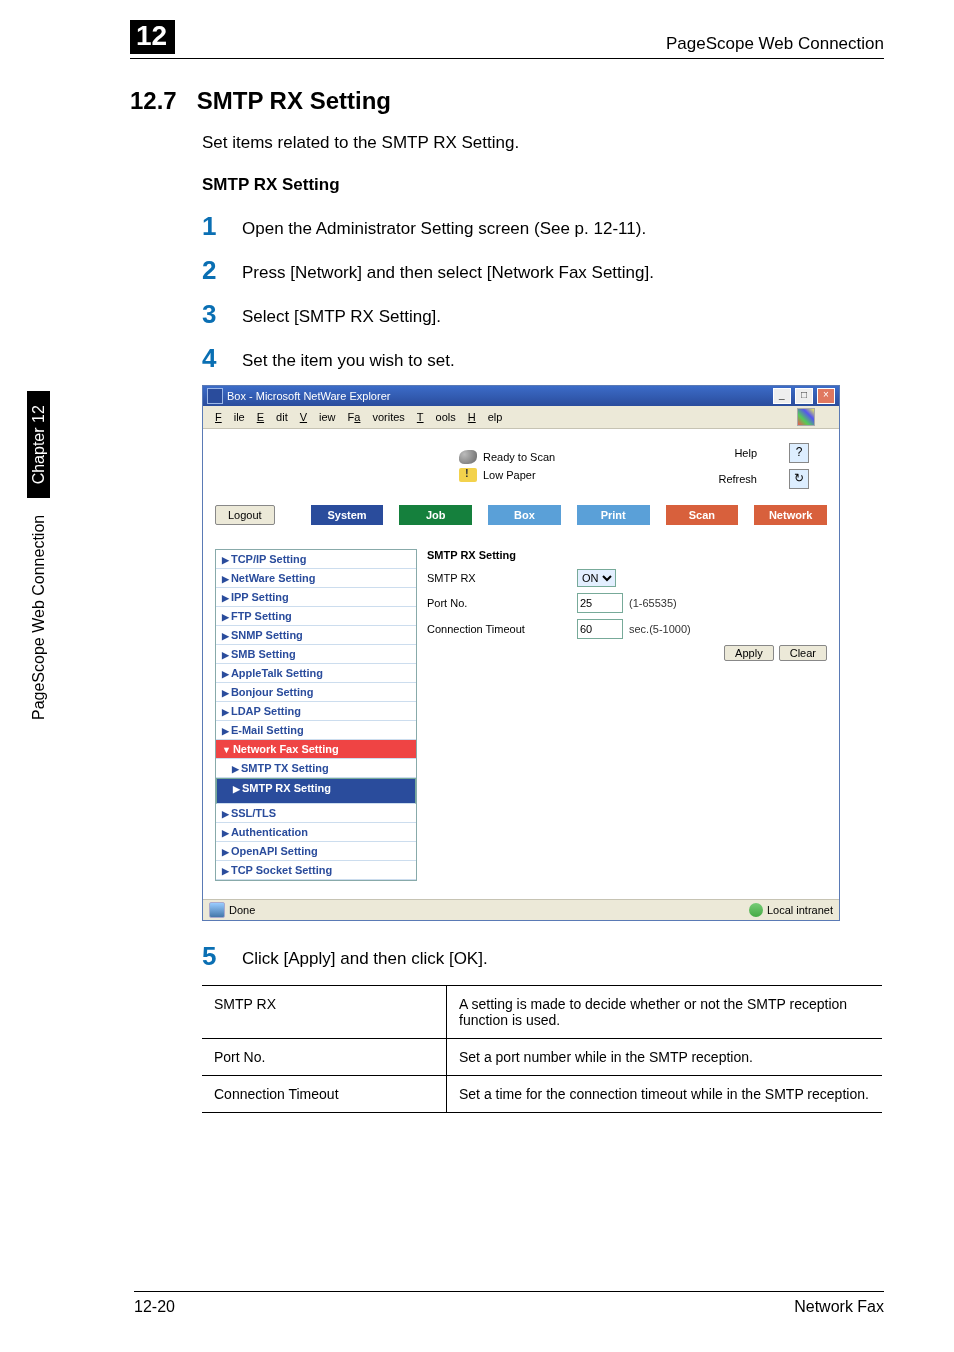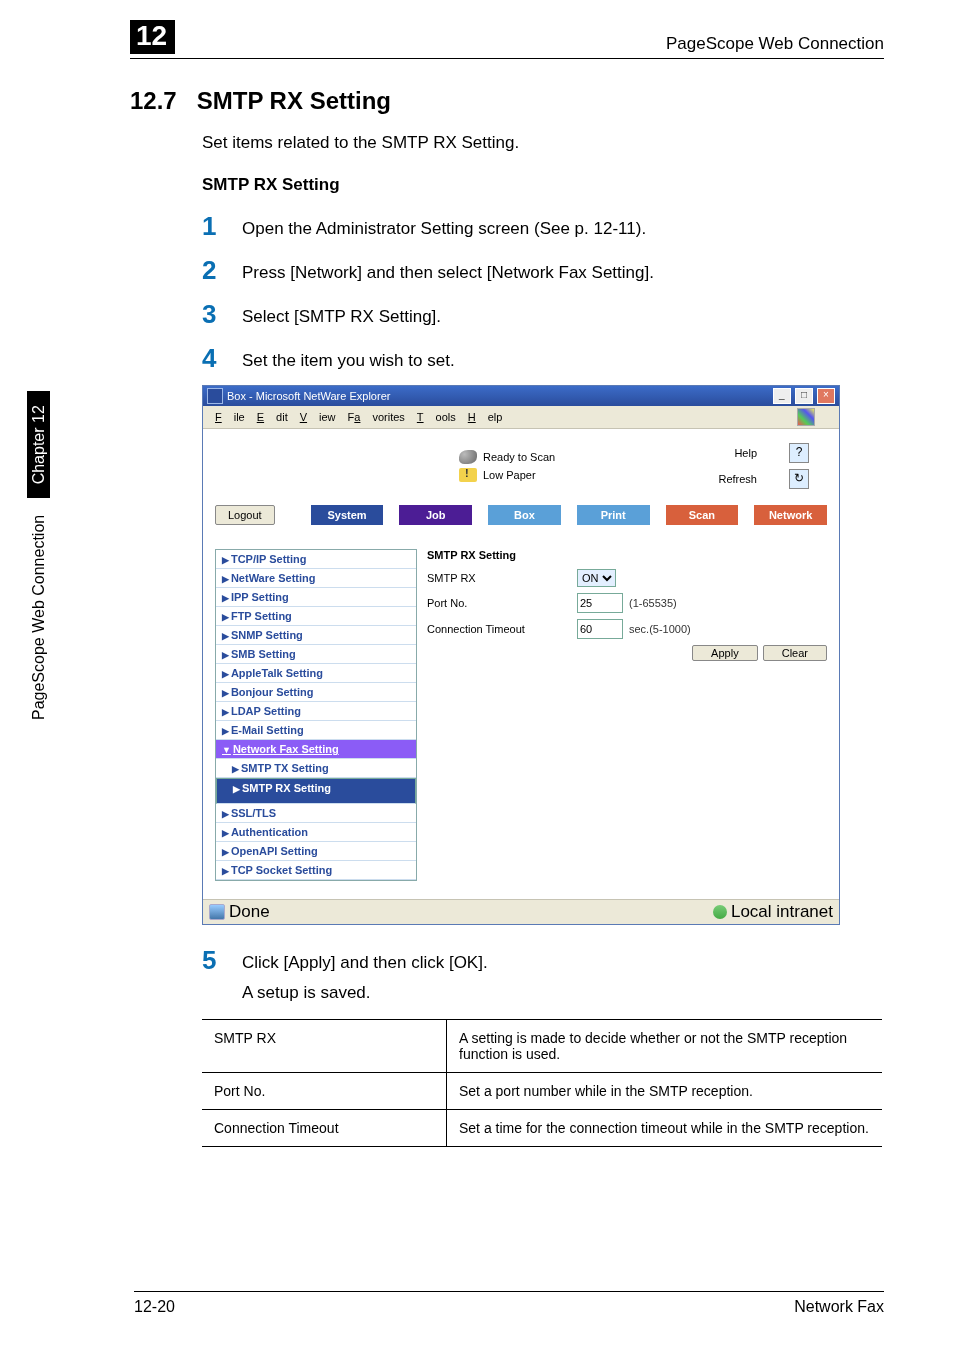--- a/index.html
+++ b/index.html
@@ -150,21 +150,21 @@
   .tab {
     flex: 1;
     text-align: center;
     color: #fff;
     font-size: 11px;
     font-weight: bold;
     padding: 4px 0;
     background: #2a4c9c;
   }
   .tab.system { background: #2a4c9c; }
-  .tab.job { background: #4c1d95; }
+  .tab.job { background: #15803d; }
   .tab.box { background: #5aa0d8; }
   .tab.print { background: #5aa0d8; }
   .tab.scan { background: #d8603c; }
   .tab.network { background: #d8603c; }
   .lower {
     display: flex;
     padding: 8px 12px 18px 12px;
     gap: 10px;
   }
   .sidebar {
@@ -173,23 +173,22 @@
   }
   .sidebar .item {
     padding: 3px 6px;
     font-size: 11px;
     border-bottom: 1px solid #cde;
     color: #2a4c9c;
     font-weight: bold;
     background: #fff;
   }
   .sidebar .item.section-open {
-    background: #8b5cf6;
-    color: #fff;
-    text-decoration: underline;
+    background: #ef4444;
+    color: #fff;
   }
   .sidebar .item.sub { padding-left: 16px; font-weight: bold; }
   .sidebar .item.sel {
     background: #2a4c9c;
     color: #fff;
     padding-left: 16px;
   }
   .tri { color: #2a4c9c; margin-right: 2px; font-size: 9px; }
   .tri-w { color: #fff; margin-right:2px; font-size:9px; }
   .main {
@@ -200,31 +199,31 @@
   .frow { display: flex; align-items: center; margin-bottom: 6px; }
   .frow .lbl { width: 150px; }
   .inp { border: 1px solid #7a9; background: #fff; height: 18px; padding: 0 2px; font-size: 11px; }
   .sel { border: 1px solid #7a9; background: #e3efff; height: 18px; font-size: 11px; }
   .unit { margin-left: 6px; color: #333; }
   .btns { text-align: right; margin-top: 6px; }
   .btns button {
     border: 1px solid #888;
     background: #ece9d8;
     border-radius: 2px;
-    padding: 1px 18px;
+    padding: 1px 10px;
     font-size: 11px;
     margin-left: 2px;
   }
   .ie-status {
     background: #ece9d8;
     border-top: 1px solid #c6c3b3;
     display: flex;
     justify-content: space-between;
     padding: 2px 6px;
-    font-size: 17px;
+    font-size: 11px;
   }
   .ie-status .done { display:flex; align-items:center; gap:4px; }
   .ie-status .ie-sm { width:14px; height:14px; border:1px solid #aac; background: linear-gradient(#9cf,#47a); border-radius:2px; }
   .zone { display:flex; align-items:center; gap:4px; }
   .zone .zi { width:14px; height:14px; background: linear-gradient(#7c7,#4a4); border-radius:50%; }
   .afterlist {
     margin: 10px 0 0 112px;
     font-size: 17px;
   }
   table.spec {
@@ -415,21 +414,20 @@
             <span>Local intranet</span>
           </span>
       </div>
     </div>
   </div>
 
   <div class="step" style="margin-top:22px">
     <div class="step-num">5</div>
     <div class="step-text">Click [Apply] and then click [OK].</div>
   </div>
-  <div class="afterlist">A setup is saved.</div>
 
   <table class="spec">
     <tbody>
         <tr>
       <td>SMTP RX</td>
       <td>A setting is made to decide whether or not the SMTP reception function is used.</td>
     </tr>
     <tr>
       <td>Port No.</td>
       <td>Set a port number while in the SMTP reception.</td>

